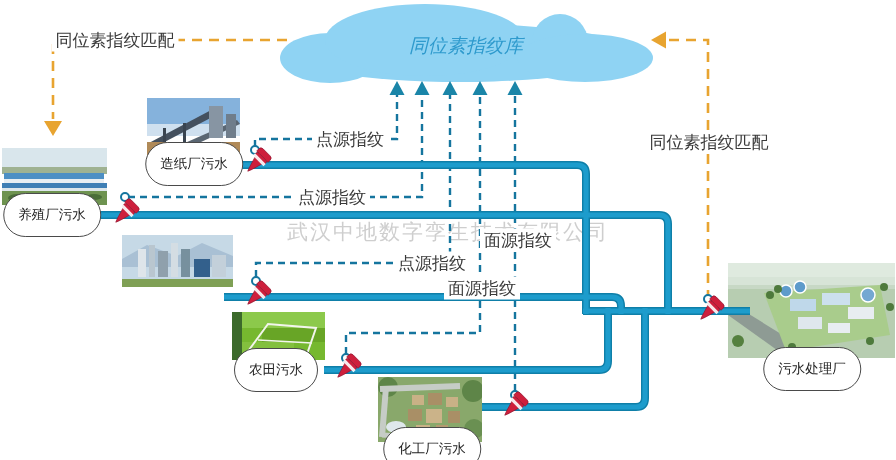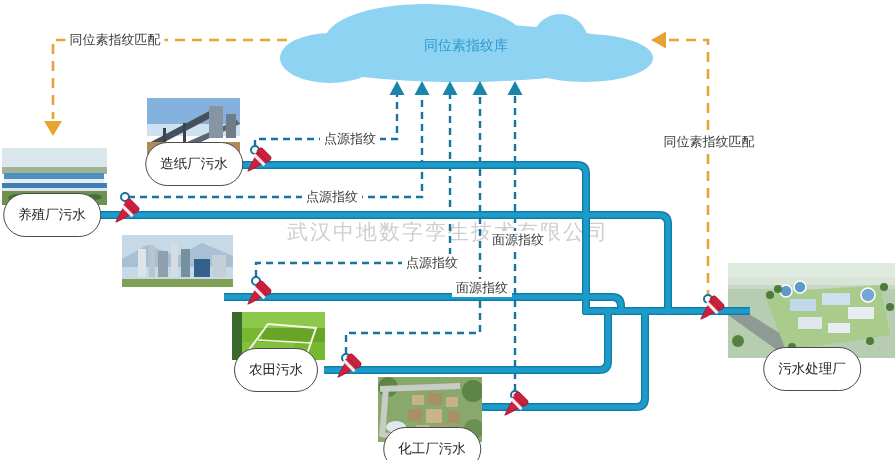--- a/index.html
+++ b/index.html
@@ -12,23 +12,23 @@
     position:absolute;left:287px;top:218px;z-index:1;
     font-size:21px;letter-spacing:2px;color:#c3c3c3;opacity:.8;
   }
   svg.photo{position:absolute;z-index:2;}
   svg.gfx{position:absolute;left:0;top:0;z-index:3;pointer-events:none;}
   .pill{
     background:#fff;border:1.5px solid #4a4a4a;border-radius:999px;
     padding:12px 14px;font-size:13.5px;color:#222;z-index:4;
   }
   .linelabel{
-    background:#fff;padding:0 4px;font-size:13px;color:#3a3a3a;z-index:4;
-  }
-  .cloud-title{font-size:14px;font-weight:500;color:#2e9acd;z-index:4;}
+    background:#fff;padding:0 4px;font-size:17px;color:#3a3a3a;z-index:4;
+  }
+  .cloud-title{font-size:19px;font-weight:500;color:#2e9acd;z-index:4;font-style:italic;}
 </style>
 </head>
 <body>
 
 <div class="stage">
 
   <div class="watermark">武汉中地数字孪生技术有限公司</div>
 
   <svg class="photo" style="left:147px;top:98px" width="93" height="57">
     <rect width="93" height="38" fill="#85b2dc"></rect>

